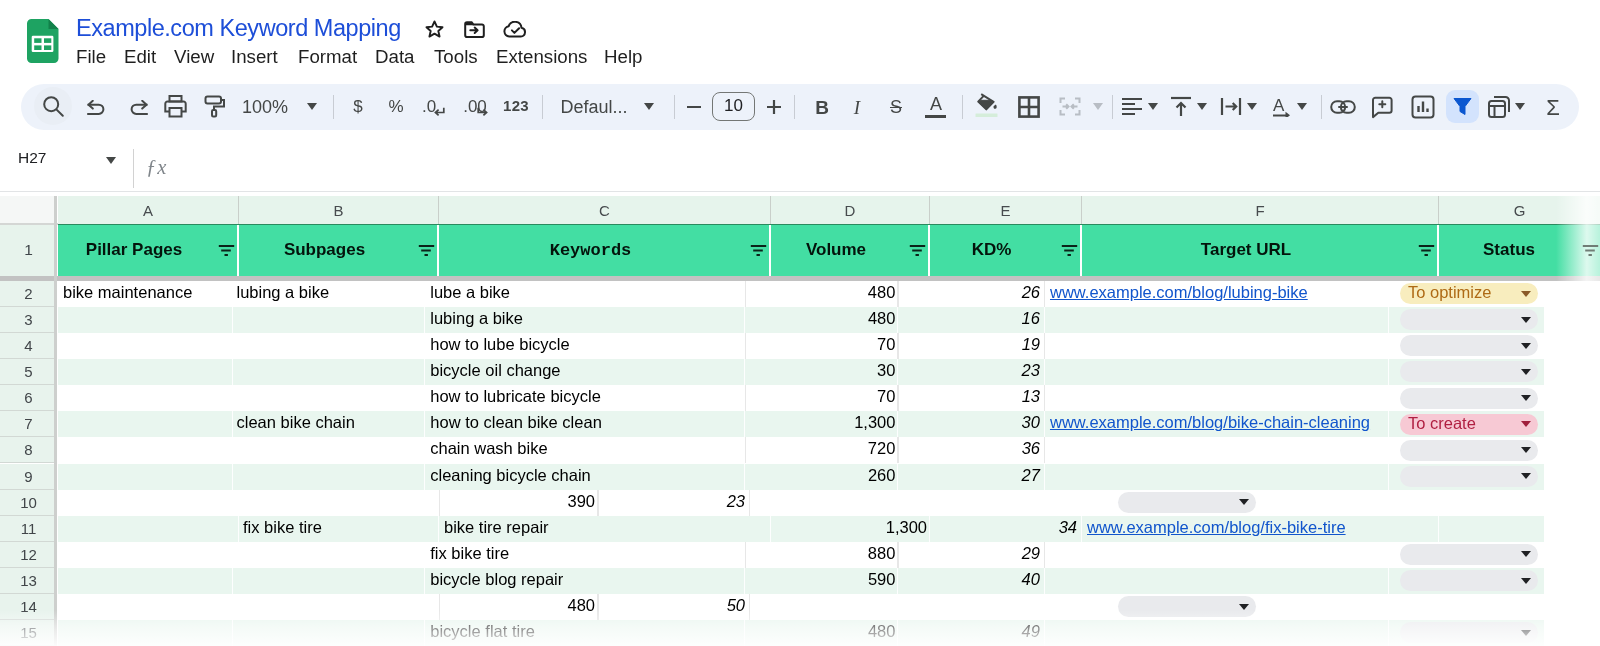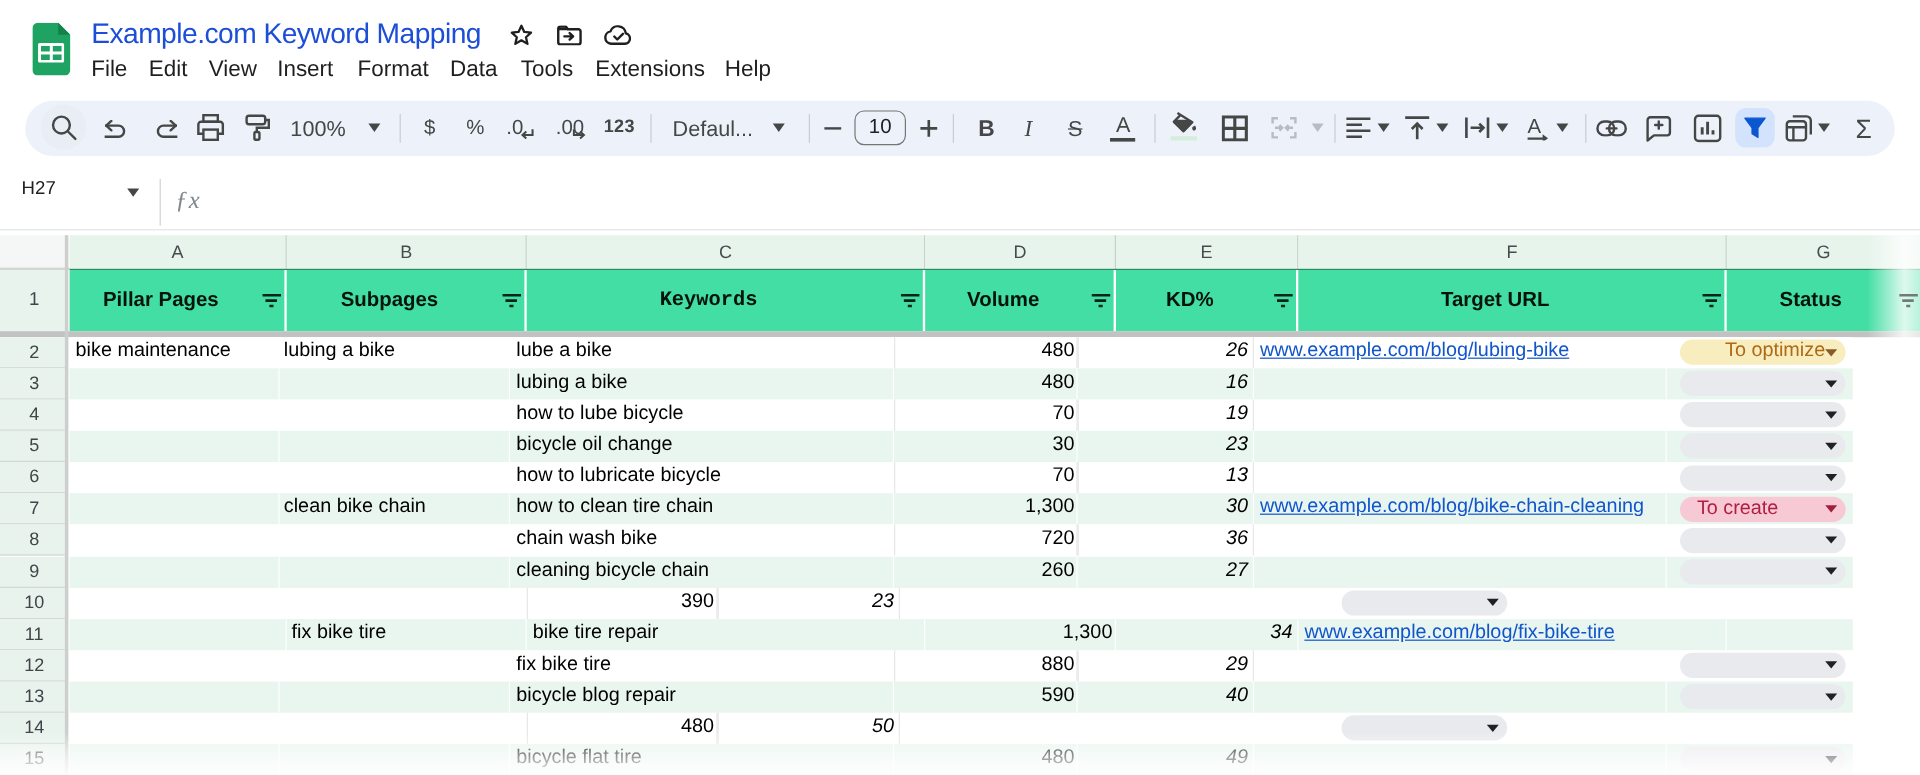--- a/index.html
+++ b/index.html
@@ -20,21 +20,21 @@
 .cC{width:332px;padding-left:5px;}
 .cD{width:159px;justify-content:flex-end;padding-right:2px;}
 .cE{width:152px;justify-content:flex-end;padding-right:4px;font-style:italic;}
 .cF{width:357px;padding-left:5px;}
 .cG{width:161px;}
 .w .cD,.w .cE{border-left:1px solid #e7e7e7;border-right:1px solid #e7e7e7;}
 .g .cA,.g .cB,.g .cC,.g .cD,.g .cE,.g .cF{border-right:1px solid rgba(255,255,255,0.9);}
 .rn{position:absolute;left:0;width:54px;height:26px;background:#e8f3ed;border-bottom:1px solid #d2d8d4;box-sizing:border-box;color:#414549;font-size:15px;text-align:center;line-height:26px;padding-left:3px;}
 .url{color:#1155cc;text-decoration:underline;}
 .pill{height:21px;border-radius:10.5px;margin:2.5px 0 0 11px;width:138px;display:flex;align-items:center;position:relative;font-size:16.5px;}
-.pill .pt{flex:1;text-align:right;padding:0 0 2px 8px;}
+.pill .pt{flex:1;text-align:left;padding:0 0 2px 8px;}
 .parr{width:0;height:0;border-left:5.5px solid transparent;border-right:5.5px solid transparent;border-top:6.5px solid #202124;margin-right:7px;}
 .pill.gray{background:#e9eaed;}
 .pill.cream{background:#f8edbe;color:#ae6a15;}
 .pill.cream .parr{border-top-color:#8a5a28;}
 .pill.pink{background:#f7c9d4;color:#b01f41;gap:39px;}
 .pill.pink .parr{border-top-color:#a01f3c;}
 .pill.lime{background:#ecf5a3;color:#2e8b44;}
 .pill.lime .parr{border-top-color:#43a04a;}
 </style></head>
 <body>
@@ -302,21 +302,21 @@
       <div class="pill gray">
         <span class="pt"></span>
         <span class="parr"></span>
       </div>
     </div>
   </div>
 <div class="rn" style="top:411.4px">7</div>
 <div class="row g" style="top:411.4px">
     <div class="cell cA"></div>
     <div class="cell cB">clean bike chain</div>
-    <div class="cell cC">how to clean tire chain</div>
+    <div class="cell cC">how to clean bike clean</div>
     <div class="cell cD">1,300</div>
     <div class="cell cE">30</div>
     <div class="cell cF">
       <span class="url">www.example.com/blog/bike-chain-cleaning</span>
     </div>
     <div class="cell cG">
       <div class="pill pink">
         <span class="pt">To create</span>
         <span class="parr"></span>
       </div>

